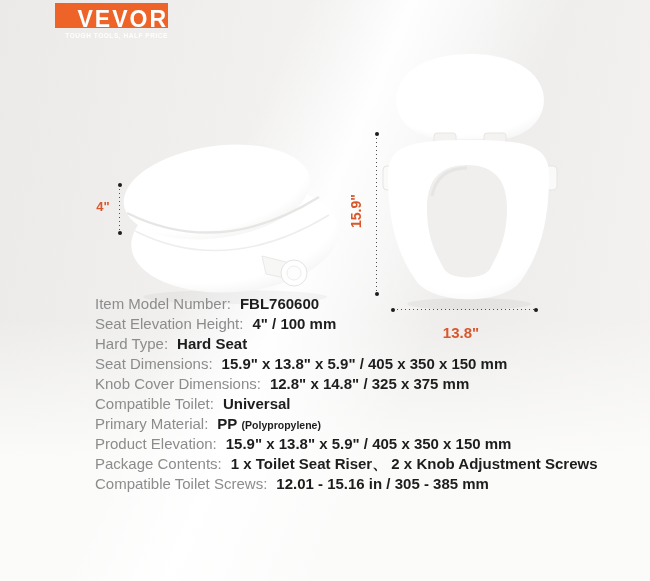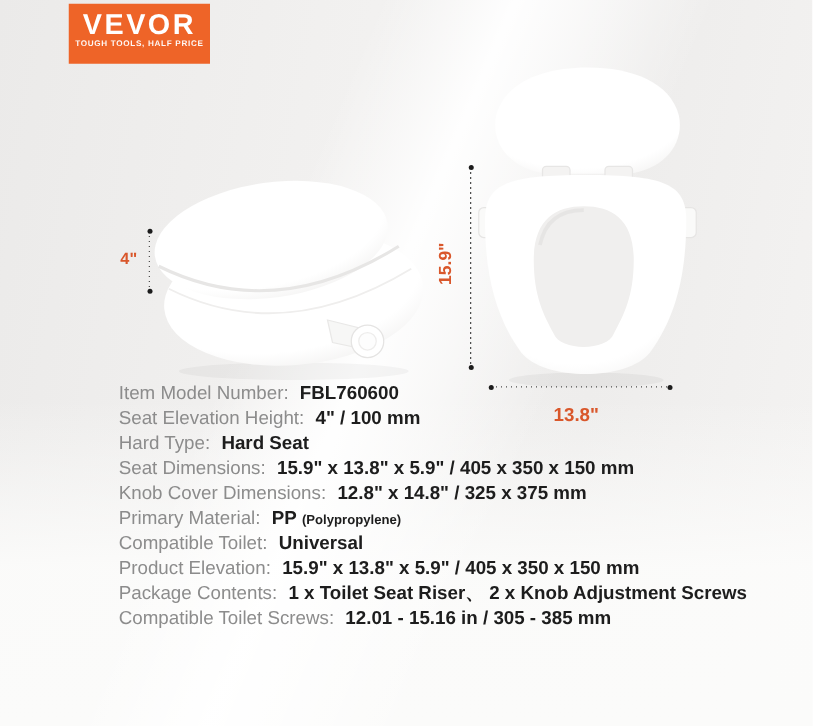--- a/index.html
+++ b/index.html
@@ -8,22 +8,22 @@
   .sheet {
     position:relative; width:650px; height:581px; overflow:hidden;
     background:
       linear-gradient(113deg, rgba(255,255,255,0) 34%, rgba(255,255,255,0.95) 46%, rgba(255,255,255,0.55) 54%, rgba(255,255,255,0) 64%),
       linear-gradient(to bottom, rgba(255,255,255,0) 55%, rgba(252,252,251,0.9) 78%, #fbfbfa 100%),
       linear-gradient(100deg, #ebeae9 0%, #f2f1f0 40%, #eeedec 70%, #f4f3f2 100%);
   }
 
   
   .logo {
-    position:absolute; left:55px; top:3px; width:113px; height:48px;
-    background:#ee6428; color:#ffffff; text-align:center;
+    position:absolute; left:55px; top:3px; width:113px; height:25px;
+    background:#ee6428; color:#ffffff; text-align:right;
   }
   .logo .brand { font-size:23px; font-weight:bold; letter-spacing:2px; line-height:25px; margin-top:4px; }
   .logo .tagline { font-size:6.5px; font-weight:bold; letter-spacing:0.55px; opacity:0.95; }
 
   
   .svg-side { position:absolute; left:105px; top:135px; }
   .svg-top  { position:absolute; left:378px; top:48px;  }
 
   
   .dline-v, .dline-h { position:absolute; }
@@ -46,21 +46,21 @@
   .dim-label { position:absolute; color:#d9572b; font-weight:bold; text-align:center; }
   .dim-h4    { left:90px;  top:199px; width:26px; font-size:13px; }
   .dim-v159  { left:332px; top:203px; width:48px; font-size:14px; transform:rotate(-90deg); }
   .dim-h138  { left:428px; top:324px; width:66px; font-size:15px; }
 
   .line-side  { left:119px; top:185px; height:48px; }
   .line-vtop  { left:376px; top:134px; height:160px; }
   .line-htop  { left:393px; top:309px; width:143px; }
 
   
-  .specs { position:absolute; left:95px; top:305px; font-size:15px; }
+  .specs { position:absolute; left:95px; top:294px; font-size:15px; }
   .spec-row { height:20px; line-height:20px; white-space:nowrap; }
   .spec-row .lbl { color:#8c8c8c; margin-right:9px; }
   .spec-row .val { color:#1d1d1d; font-weight:bold; }
   .spec-row .note { font-size:10.5px; font-weight:bold; color:#1d1d1d; }
   .spec-row.cont { padding-left:123px; }
 </style>
 </head>
 <body>
 
 <div class="sheet">
@@ -128,24 +128,24 @@
     <div class="spec-row">
       <span class="lbl">Hard Type:</span><span class="val">Hard Seat</span>
     </div>
     <div class="spec-row">
       <span class="lbl">Seat Dimensions:</span><span class="val">15.9" x 13.8" x 5.9" / 405 x 350 x 150 mm</span>
     </div>
     <div class="spec-row">
       <span class="lbl">Knob Cover Dimensions:</span><span class="val">12.8" x 14.8" / 325 x 375 mm</span>
     </div>
     <div class="spec-row">
-      <span class="lbl">Primary Material:</span><span class="val">PP</span> <span class="note">(Polypropylene)</span>
+      <span class="lbl">Compatible Toilet:</span><span class="val">Universal</span>
     </div>
     <div class="spec-row">
-      <span class="lbl">Compatible Toilet:</span><span class="val">Universal</span>
+      <span class="lbl">Primary Material:</span><span class="val">PP</span> <span class="note">(Polypropylene)</span>
     </div>
     <div class="spec-row">
       <span class="lbl">Product Elevation:</span><span class="val">15.9" x 13.8" x 5.9" / 405 x 350 x 150 mm</span>
     </div>
     <div class="spec-row">
       <span class="lbl">Package Contents:</span><span class="val">1 x Toilet Seat Riser、 2 x Knob Adjustment Screws</span>
     </div>
     <div class="spec-row">
       <span class="lbl">Compatible Toilet Screws:</span><span class="val">12.01 - 15.16 in / 305 - 385 mm</span>
     </div>

